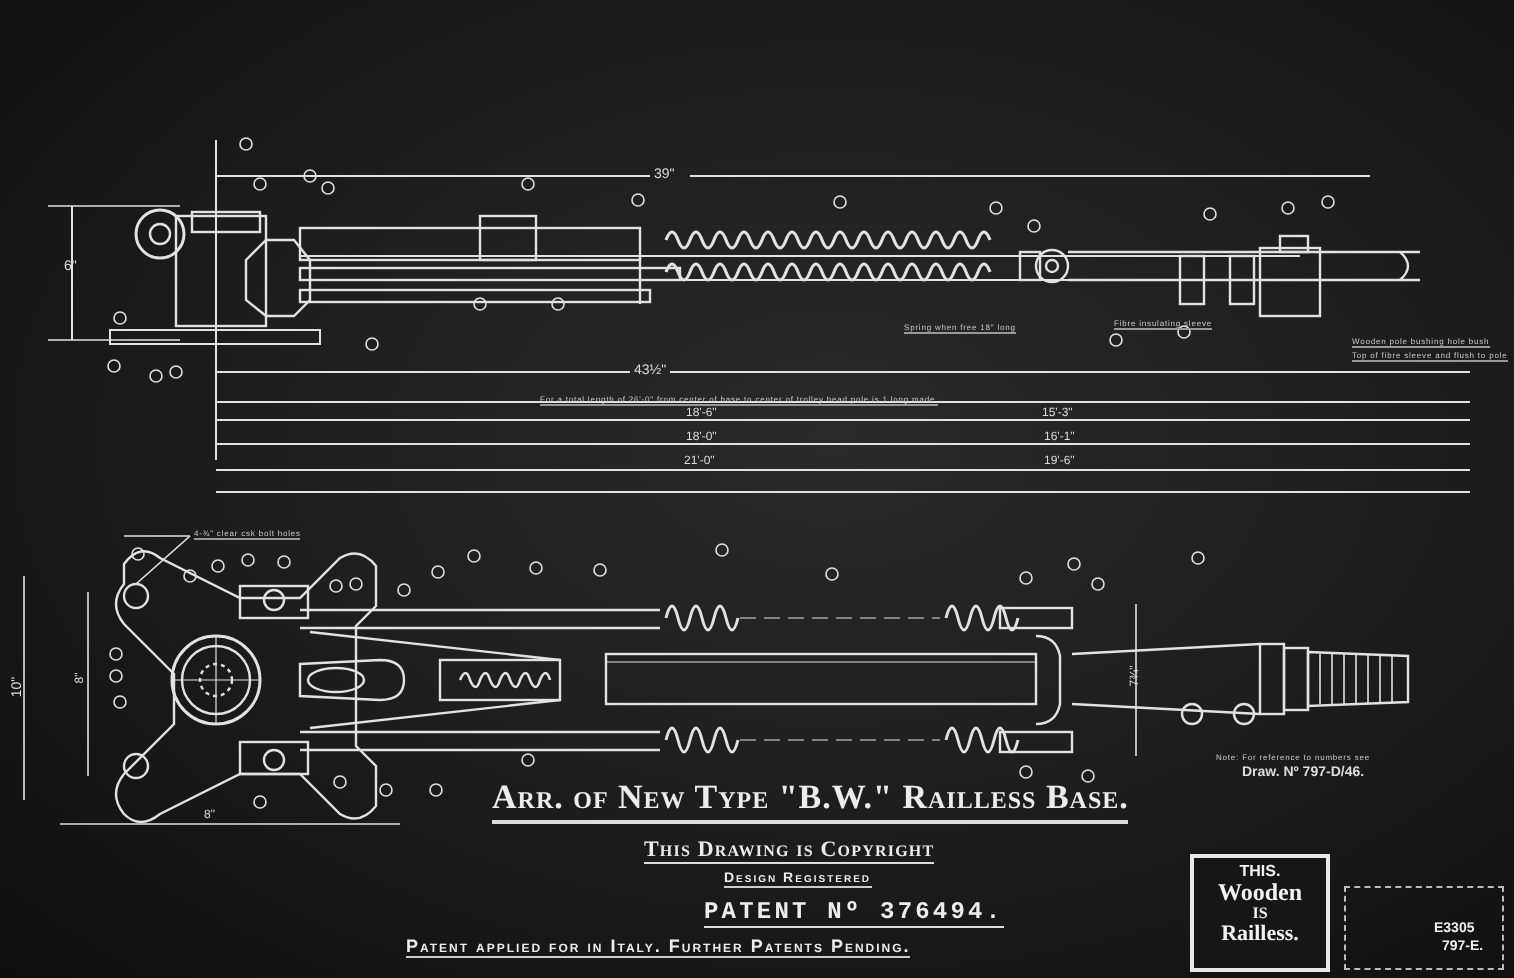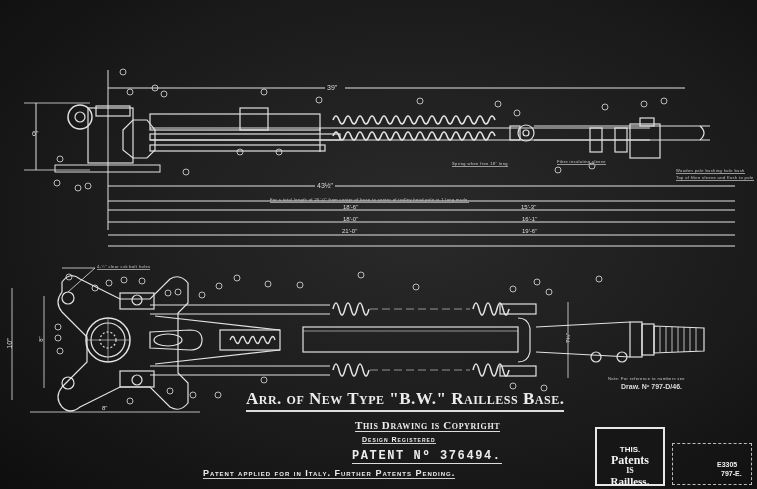--- a/index.html
+++ b/index.html
@@ -5,33 +5,33 @@
   html, body { margin:0; padding:0; background:#151515; }
   body { width:757px; height:489px; overflow:hidden; position:relative;
          font-family:"Liberation Sans", sans-serif; color:#e8e8e8; }
   .sheet { position:absolute; left:0; top:0; width:757px; height:489px;
            background: radial-gradient(ellipse at 55% 45%, #2a2a2a 0%, #1c1c1c 55%, #0e0e0e 100%); }
   svg.draw { position:absolute; left:0; top:0; }
   .t { position:absolute; white-space:nowrap; color:#ececec; }
   .title { left:246px; top:389px; font-family:"Liberation Serif", serif; font-size:17px;
            font-weight:bold; letter-spacing:0.5px; font-variant:small-caps;
            border-bottom:2px solid #ddd; padding-bottom:1px; }
-  .copyline { left:355px; top:419px; font-family:"Liberation Serif", serif; font-size:11px;
+  .copyline { left:322px; top:419px; font-family:"Liberation Serif", serif; font-size:11px;
               font-weight:bold; font-variant:small-caps; letter-spacing:0.6px;
               border-bottom:1px solid #ddd; }
   .design { left:362px; top:436px; font-size:7px; font-weight:bold; letter-spacing:1px;
             font-variant:small-caps; border-bottom:1px solid #ccc; }
   .patent { left:352px; top:449px; font-family:Liberation Mono, monospace; font-size:12px;
             font-weight:bold; letter-spacing:1.6px; border-bottom:1px solid #ddd; }
   .pending { left:203px; top:468px; font-size:9px; font-weight:bold; letter-spacing:1px;
              font-variant:small-caps; border-bottom:1px solid #ccc; }
   .copybox { position:absolute; left:595px; top:427px; width:66px; height:55px;
              border:2px solid #e8e8e8; background:#161616; text-align:center;
              font-family:"Liberation Serif", serif; font-weight:bold; color:#f2f2f2; }
-  .copybox .l1 { font-size:8px; margin-top:16px; font-family:"Liberation Sans", sans-serif; }
+  .copybox .l1 { font-size:8px; margin-top:2px; font-family:"Liberation Sans", sans-serif; }
   .copybox .l2 { font-size:12px; line-height:12px; }
   .copybox .l3 { font-size:8px; line-height:9px; font-family:Liberation Serif, serif; }
   .copybox .l4 { font-size:11px; line-height:12px; }
   .stamp { position:absolute; left:672px; top:443px; width:78px; height:40px;
            border:1px dashed #bbb; font-size:4px; color:#bbb; }
   .stamp .code1 { position:absolute; left:44px; top:17px; font-size:7px; font-weight:bold; color:#eee; }
   .stamp .code2 { position:absolute; left:48px; top:26px; font-size:7px; font-weight:bold; color:#eee; }
   .note { left:608px; top:376px; font-size:4px; color:#ccc; letter-spacing:0.4px; }
   .drawno { left:621px; top:383px; font-size:7px; color:#ddd; font-weight:bold; }
   .dim { font-size:7px; color:#ddd; }
@@ -234,21 +234,21 @@
 <div class="t copyline">This Drawing is Copyright</div>
 <div class="t design">Design Registered</div>
 <div class="t patent">PATENT Nº 376494.</div>
 <div class="t pending">Patent applied for in Italy. Further Patents Pending.</div>
 
 <div class="t note">Note: For reference to numbers see</div>
 <div class="t drawno">Draw. Nº 797-D/46.</div>
 
 <div class="copybox">
   <div class="l1">THIS.</div>
-  <div class="l2">Patents</div>
+  <div class="l2">Wooden</div>
   <div class="l3">IS</div>
   <div class="l4">Railless.</div>
 </div>
 
 <div class="stamp">
   <div class="code1">E3305</div>
   <div class="code2">797-E.</div>
 </div>
 
 </div>

